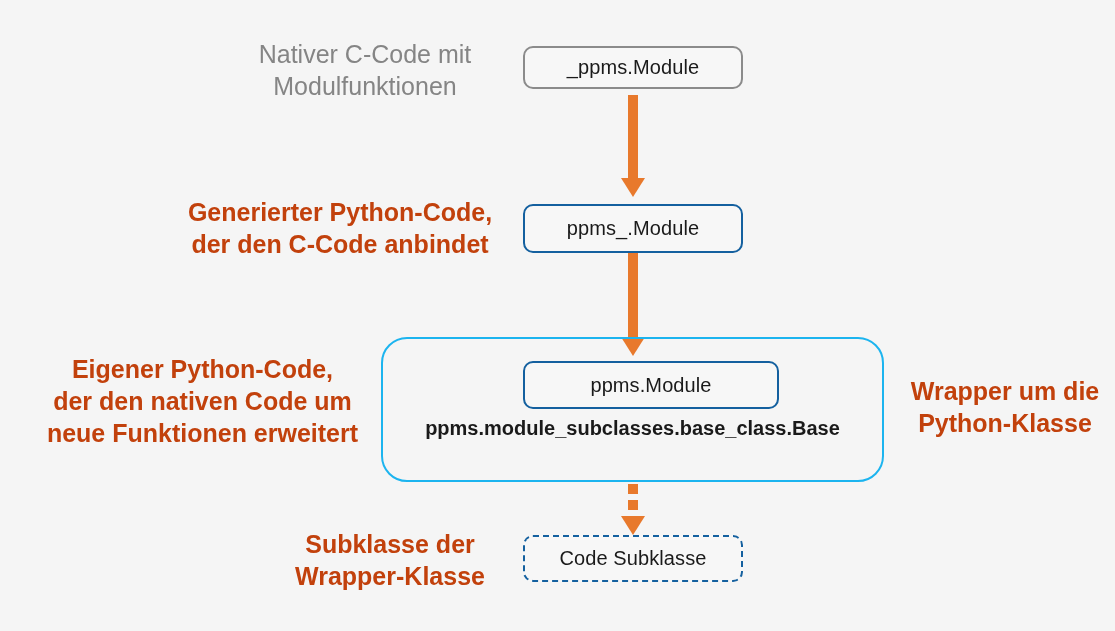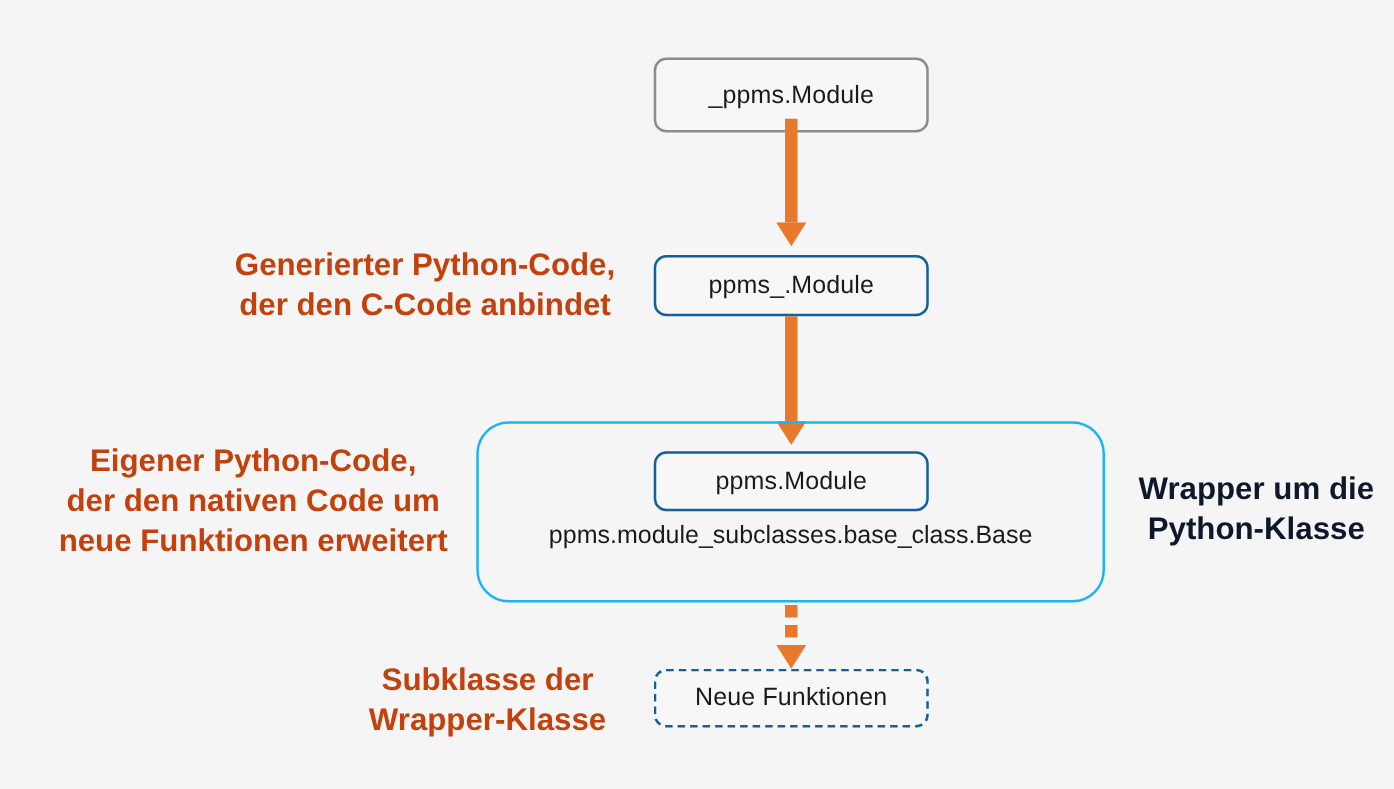--- a/index.html
+++ b/index.html
@@ -23,21 +23,21 @@
   .side-label {
     position: absolute;
     text-align: center;
     line-height: 1.28;
     font-size: 25px;
     font-weight: 600;
     white-space: pre-line;
   }
   .side-label.gray   { color: #858585; font-weight: 400; }
   .side-label.blue   { color: #c2410c; }
-  .side-label.cyan   { color: #0f172a; }
+  .side-label.cyan   { color: #c2410c; }
 
   
   .node {
     position: absolute;
     box-sizing: border-box;
     display: flex;
     align-items: center;
     justify-content: center;
     background: #f7f7f7;
     border-radius: 10px;
@@ -82,57 +82,59 @@
   .dash-seg {
     position: absolute;
     background: #e8792c;
   }
 </style>
 </head>
 <body>
 
 <div id="stage">
 
+  <div class="side-label gray" style="left:210px; top:38px; width:310px;">Nativer C-Code mit
+Modulfunktionen</div>
 
   <div class="side-label blue" style="left:160px; top:196px; width:360px;">Generierter Python-Code,
 der den C-Code anbindet</div>
 
   <div class="side-label blue" style="left:270px; top:528px; width:240px;">Subklasse der
 Wrapper-Klasse</div>
 
   <div class="side-label blue" style="left:30px; top:353px; width:345px;">Eigener Python-Code,
 der den nativen Code um
 neue Funktionen erweitert</div>
 
   <div class="side-label cyan" style="left:895px; top:375px; width:220px;">Wrapper um die
 Python-Klasse</div>
 
-  <div class="node gray-border" style="left:523px; top:46px; width:220px; height:60px;">
+  <div class="node gray-border" style="left:523px; top:46px; width:220px; height:43px;">
     <span>_ppms.Module</span>
   </div>
 
   <div class="arrow-shaft" style="left:628px; top:95px; width:10px; height:83px;"></div>
   <div class="arrow-head" style="left:621px; top:178px;"></div>
 
   <div class="node blue-border" style="left:523px; top:204px; width:220px; height:49px;">
     <span>ppms_.Module</span>
   </div>
 
   <div class="arrow-shaft" style="left:628px; top:253px; width:10px; height:84px;"></div>
   <div class="arrow-head" style="left:621px; top:337px;"></div>
 
   <div class="wrapper-box" style="left:381px; top:337px; width:503px; height:145px;">
-    <div class="wrapper-sub" style="top:78px;">ppms.module_subclasses.base_class.Base</div>
+    <div class="wrapper-sub" style="top:78px;font-weight:bold;">ppms.module_subclasses.base_class.Base</div>
   </div>
 
-  <div class="node blue-border" style="left:523px; top:361px; width:220px; height:48px;">
+  <div class="node blue-border" style="left:523px; top:361px; width:256px; height:48px;">
     <span>ppms.Module</span>
   </div>
 
   <div class="dash-seg" style="left:628px; top:484px; width:10px; height:10px;"></div>
   <div class="dash-seg" style="left:628px; top:500px; width:10px; height:10px;"></div>
   <div class="arrow-head" style="left:621px; top:516px;"></div>
 
   <div class="node dashed-border" style="left:523px; top:535px; width:220px; height:47px;">
-    <span>Neue Funktionen</span>
+    <span>Code Subklasse</span>
   </div>
 
 </div>
 
 </body></html>

